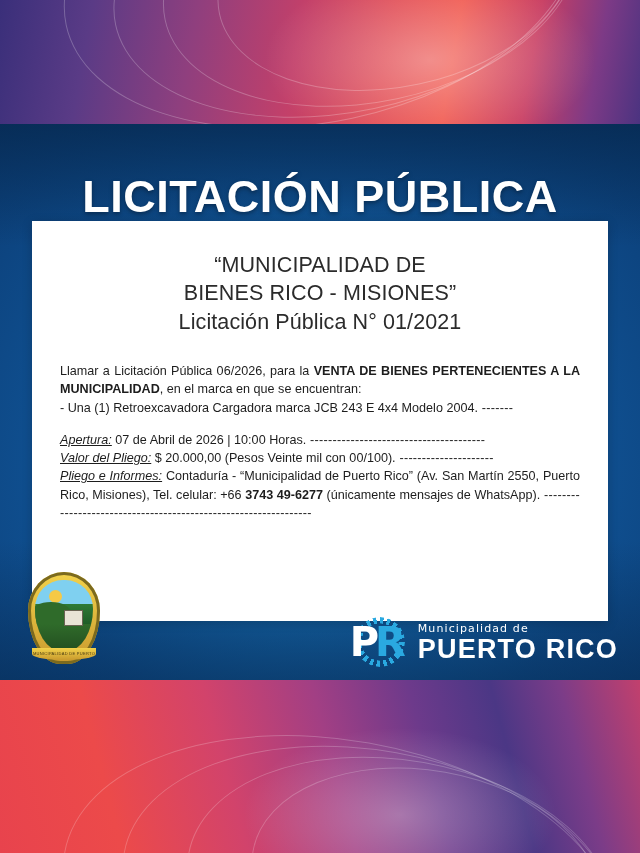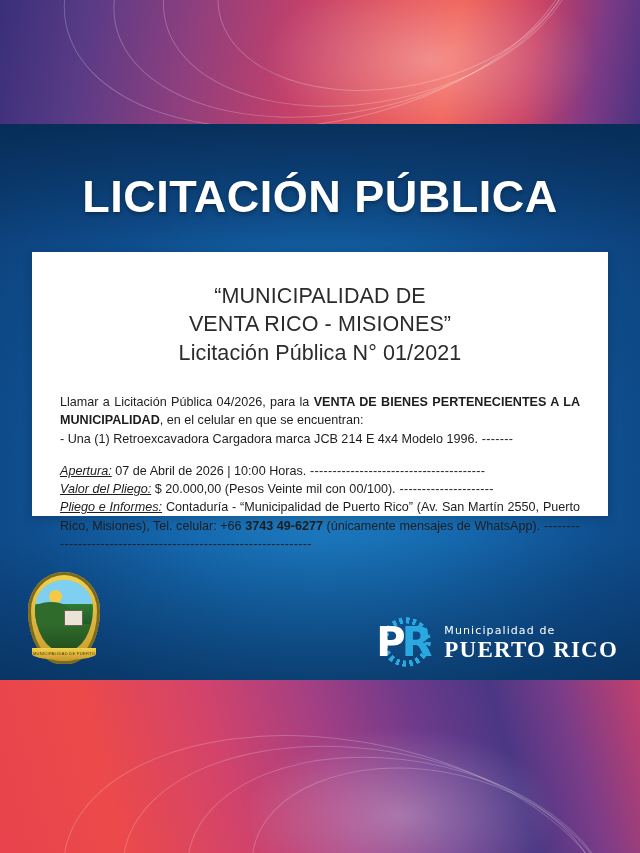--- a/index.html
+++ b/index.html
@@ -123,24 +123,24 @@
     font-size: 45px;
     font-weight: bold;
     letter-spacing: .5px;
     text-shadow: 0 2px 4px rgba(0,0,0,.35);
     line-height: 1;
   }
 
   
   .card {
     position: absolute;
-    top: 252px;
+    top: 221px;
     left: 32px;
     width: 576px;
-    height: 264px;
+    height: 400px;
     background: #ffffff;
     box-shadow: 0 2px 10px rgba(0,0,0,.20);
   }
   .card-inner {
     padding: 30px 28px 0 28px;
     color: #231f20;
   }
   .card-heading {
     text-align: center;
     font-size: 21.5px;
@@ -279,24 +279,24 @@
     font-family: "DejaVu Sans", sans-serif;
   }
   .muni-mark .pr .r { color: #2aa9e0; }
   .muni-text { color: #ffffff; line-height: 1.0; }
   .muni-text .top {
     font-size: 11px;
     letter-spacing: 1.1px;
     font-family: "DejaVu Sans", sans-serif;
   }
   .muni-text .bottom {
-    font-size: 23px;
+    font-size: 27px;
     font-weight: bold;
     letter-spacing: 1.2px;
-    font-family: Liberation Serif, serif;
+    font-family: Liberation Sans, sans-serif;
     margin-top: 2px;
   }
 </style>
 </head>
 <body>
 
 <div class="poster">
 
   <div class="band-top">
     <div class="swoosh s1"></div>
@@ -309,27 +309,27 @@
   <div class="main-panel">
     <div class="mesh"></div>
   </div>
 
   <h1 class="title">LICITACIÓN PÚBLICA</h1>
 
   <div class="card">
     <div class="card-inner">
       <div class="card-heading">
         <span class="ln">“MUNICIPALIDAD DE</span>
-        <span class="ln">VENTA RICO - MISIONES”</span>
+        <span class="ln">BIENES RICO - MISIONES”</span>
         <span class="ln">Licitación Pública N° 01/2021</span>
       </div>
 
       <div class="body-text">
-        <p><span>Llamar a Licitación Pública 04/2026, para la </span><span class="b">VENTA DE BIENES</span> <span class="b">PERTENECIENTES A LA MUNICIPALIDAD</span><span>, en el celular en que se encuentran:</span></p>
-        <p><span>- Una (1) Retroexcavadora Cargadora marca JCB 214 E 4x4 Modelo 1996.</span><span class="dots"> -------</span></p>
+        <p><span>Llamar a Licitación Pública 06/2026, para la </span><span class="b">VENTA DE BIENES</span> <span class="b">PERTENECIENTES A LA MUNICIPALIDAD</span><span>, en el marca en que se encuentran:</span></p>
+        <p><span>- Una (1) Retroexcavadora Cargadora marca JCB 243 E 4x4 Modelo 2004.</span><span class="dots"> -------</span></p>
 
         <p class="para-gap"><span class="u">Apertura:</span><span> 07 de Abril de 2026 | 10:00 Horas.</span><span class="dots"> ---------------------------------------</span></p>
         <p><span class="u">Valor del Pliego:</span><span> $ 20.000,00 (Pesos Veinte mil con 00/100).</span><span class="dots"> ---------------------</span></p>
         <p><span class="u">Pliego e Informes:</span><span> Contaduría - “Municipalidad de Puerto Rico” (Av. San Martín 2550, Puerto Rico, Misiones), Tel. celular: +66 </span><span class="b">3743 49-6277</span><span> (únicamente mensajes de WhatsApp).</span><span class="dots"> ----------------------------------------------------------------</span></p>
       </div>
     </div>
   </div>
 
   <div class="footer"></div>
   <div class="footer-accent"></div>

